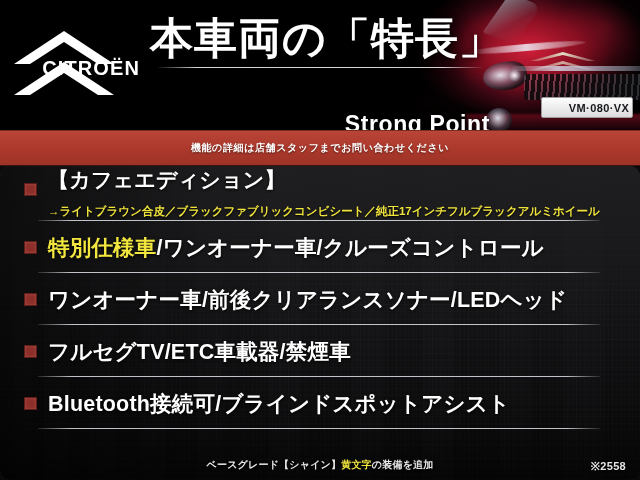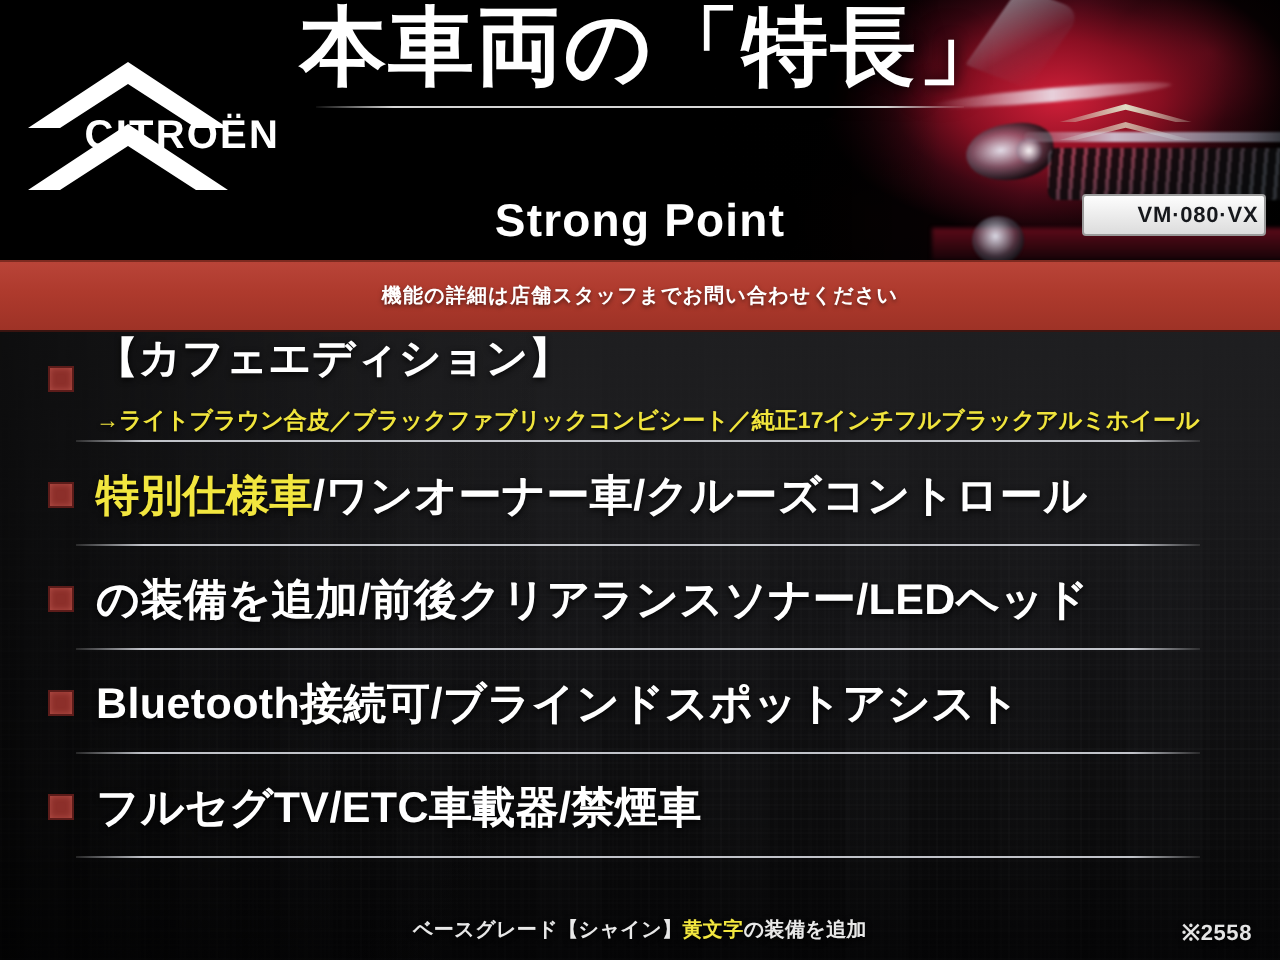--- a/index.html
+++ b/index.html
@@ -58,38 +58,38 @@
     display:flex; flex-direction:row; align-items:center; justify-content:center; }
   .logo-mark { position:relative; width:104px; height:74px; margin-top:2px; }
   .chev { position:absolute; left:0; width:104px; height:36px; }
   .chev svg { display:block; width:104px; height:36px; }
   .chev-top { top:0; }
   .chev-bot { top:31px; }
   .logo-word { margin-top:3px; font-size:20px; font-weight:bold; letter-spacing:1.1px; color:#fff;
     font-family:"Liberation Sans", sans-serif; line-height:1; }
 
   
-  .title-wrap { position:absolute; left:150px; top:0; width:340px; text-align:center; z-index:3; }
+  .title-wrap { position:absolute; left:150px; top:14px; width:340px; text-align:right; z-index:3; }
   .title-main { font-size:43px; font-weight:bold; color:#fff; line-height:1.12; letter-spacing:1px;
     text-shadow:0 0 7px rgba(0,0,0,0.95), 0 0 16px rgba(0,0,0,0.8); white-space:nowrap; }
   .title-rule { height:1px; background:linear-gradient(90deg, rgba(255,255,255,0.05), rgba(255,255,255,0.85) 12%, rgba(255,255,255,0.85) 88%, rgba(255,255,255,0.05));
     margin:5px 8px 4px 8px; }
   .title-sub { font-size:23px; font-weight:bold; color:#fff; letter-spacing:0.6px; line-height:1.1;
     text-shadow:0 0 7px rgba(0,0,0,0.95);margin-top:44px; }
 
   
   .redbar { position:relative; width:640px; height:36px;
     background:linear-gradient(180deg,#b94438 0%, #ae3a2d 45%, #9e3226 100%);
     border-top:1px solid #7d2a20; border-bottom:1px solid #3a1410;
     display:flex; align-items:center; justify-content:center; }
   .redbar-text { font-size:10px; font-weight:bold; color:#fff; letter-spacing:0.6px;
     text-shadow:0 1px 2px rgba(0,0,0,0.5); }
 
   
-  .listarea { position:relative; width:640px; height:314px; overflow:hidden; background:#151515; }
+  .listarea { position:relative; width:640px; height:314px; overflow:hidden; background:#151515;border-radius:11px; }
   
   .city {
     position:absolute; inset:0;
     background:
       repeating-linear-gradient(90deg, rgba(255,255,255,0.035) 0 1px, rgba(0,0,0,0) 1px 4px),
       repeating-linear-gradient(0deg, rgba(255,255,255,0.030) 0 1px, rgba(0,0,0,0) 1px 5px),
       linear-gradient(180deg, #2a2a2c 0%, #232325 28%, #1b1b1d 55%, #121213 82%, #070708 100%);
     opacity:0.95;
   }
   .city-blocks { position:absolute; inset:0; opacity:0.55;
@@ -217,33 +217,33 @@
       </div>
 
       <div class="row row-n">
         <span class="bullet"></span>
         <div class="row-text"><span class="hl">特別仕様車</span><span>/ワンオーナー車/クルーズコントロール</span></div>
         <span class="sep"></span>
       </div>
 
       <div class="row row-n">
         <span class="bullet"></span>
-        <div class="row-text">の装備を追加/前後クリアランスソナー/LEDヘッド</div>
+        <div class="row-text">ワンオーナー車/前後クリアランスソナー/LEDヘッド</div>
+        <span class="sep"></span>
+      </div>
+
+      <div class="row row-n">
+        <span class="bullet"></span>
+        <div class="row-text">フルセグTV/ETC車載器/禁煙車</div>
         <span class="sep"></span>
       </div>
 
       <div class="row row-n">
         <span class="bullet"></span>
         <div class="row-text">Bluetooth接続可/ブラインドスポットアシスト</div>
-        <span class="sep"></span>
-      </div>
-
-      <div class="row row-n">
-        <span class="bullet"></span>
-        <div class="row-text">フルセグTV/ETC車載器/禁煙車</div>
         <span class="sep"></span>
       </div>
 
     </div>
 
     <div class="footer">
       <div class="footer-center"><span>ベースグレード【シャイン】</span><span class="hl">黄文字</span><span>の装備を追加</span></div>
       <div class="footer-right">※2558</div>
     </div>
   </div>

